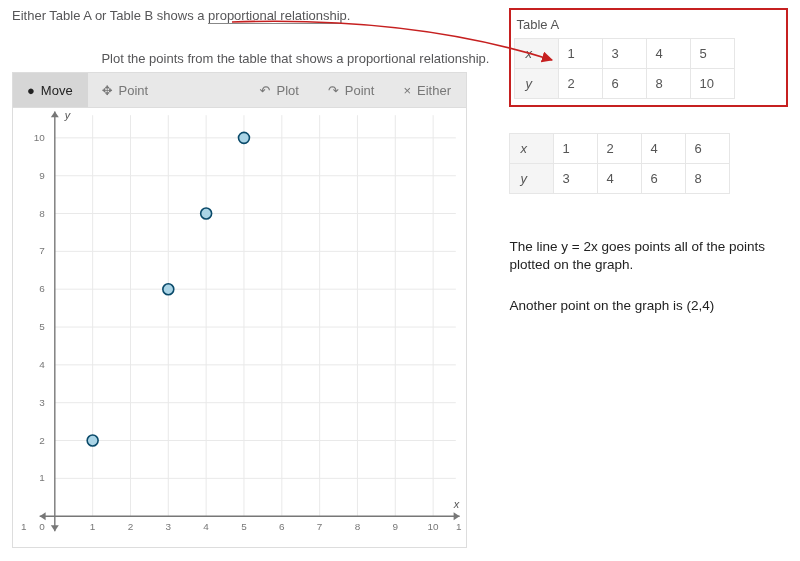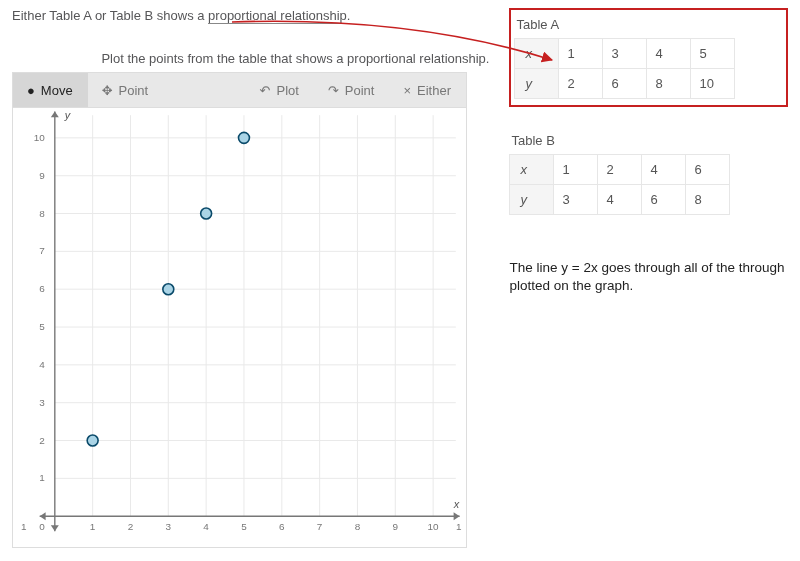--- a/index.html
+++ b/index.html
@@ -164,36 +164,36 @@
           <td class="col-v">2</td>
           <td class="col-v">6</td>
           <td class="col-v">8</td>
           <td class="col-v">10</td>
         </tr>
       </tbody>
         </table>
     </div>
 
     <div class="boxB">
-      <div class="tbl-title">Table B</div>
       <table class="tbl">
         <tbody>
             <tr>
           <td class="hdr col-k">x</td>
           <td class="col-v">1</td>
           <td class="col-v">2</td>
           <td class="col-v">4</td>
           <td class="col-v">6</td>
         </tr>
         <tr>
           <td class="hdr col-k">y</td>
           <td class="col-v">3</td>
           <td class="col-v">4</td>
           <td class="col-v">6</td>
           <td class="col-v">8</td>
         </tr>
       </tbody>
         </table>
     </div>
 
-    <div class="exp">The line y = 2x goes through all of the through plotted on the graph.</div>
+    <div class="exp">The line y = 2x goes points all of the points plotted on the graph.</div>
+    <div class="exp2">Another point on the graph is (2,4)</div>
   </div>
 </div>
 
 </body></html>

